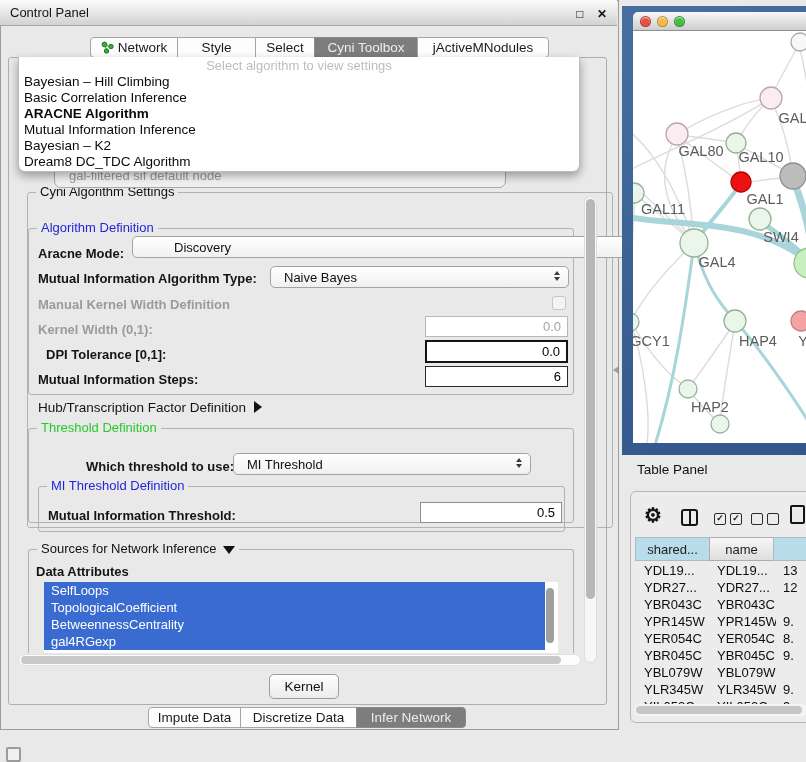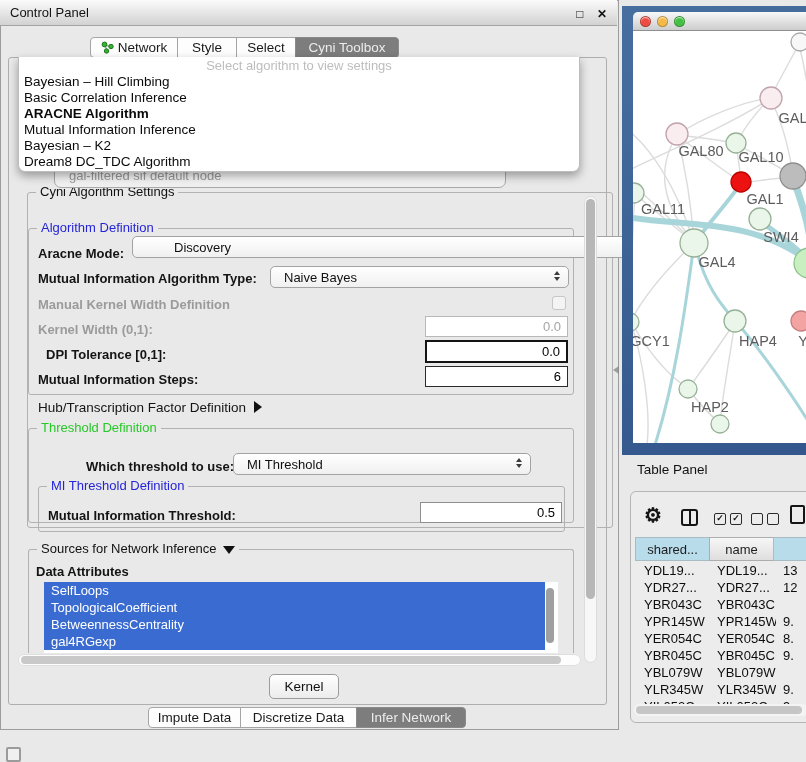--- a/index.html
+++ b/index.html
@@ -15,21 +15,21 @@
   .cp-title{font-size:13px;color:#141414;}
   .win-btn{font-size:12px;font-weight:bold;color:#141414;margin-left:9px;cursor:default;}
 
   
   .tab-strip{left:90px;top:37px;height:21px;display:flex;z-index:5;}
   .tab{box-sizing:border-box;border:1px solid #a5a5a5;margin-left:-1px;background:#fdfdfd;
        font-size:13.5px;line-height:19px;text-align:center;color:#1a1a1a;display:flex;align-items:center;justify-content:center;gap:4px;}
   .tab:first-child{border-radius:4px 0 0 4px;margin-left:0;}
   .tab:last-child{border-radius:0 4px 4px 0;}
   .tab.sel{background:var(--tabsel,#7d7d7d);color:#ececec;border-color:#8a8a8a;}
-  .t-network{width:88px}.t-style{width:60px}.t-select{width:60px}.t-cyni{width:104px}.t-jactive{width:132px}
+  .t-network{width:88px}.t-style{width:79px}.t-select{width:60px}.t-cyni{width:104px}.t-jactive{width:132px}
 
   .tab-panel{left:8px;top:57px;width:597px;height:646px;border:1px solid #aeaeae;border-radius:3px;background:#e9e9e9;}
 
   
   .bg-combo{left:54px;top:163px;width:452px;height:25px;border:1px solid #a8a8a8;border-radius:7px;
             background:linear-gradient(#ffffff,#efefef);color:#9a9a9a;font-size:13px;display:flex;
             align-items:center;padding-left:14px;box-sizing:border-box;z-index:2;}
 
   
   .popup{left:18px;top:57px;width:562px;height:115px;background:#fff;border:1px solid #bdbdbd;
@@ -153,20 +153,23 @@
       <span>Network</span>
     </div>
     <div class="tab t-style">
         <span>Style</span>
       </div>
     <div class="tab t-select">
         <span>Select</span>
       </div>
     <div class="tab t-cyni sel">
         <span>Cyni Toolbox</span>
+      </div>
+    <div class="tab t-jactive">
+        <span>jActiveMNodules</span>
       </div>
   </div>
 
   <div class="a tab-panel"></div>
 
   <div class="a bg-combo">
     <span>gal-filtered sif default node</span>
   </div>
 
   <div class="a popup">

